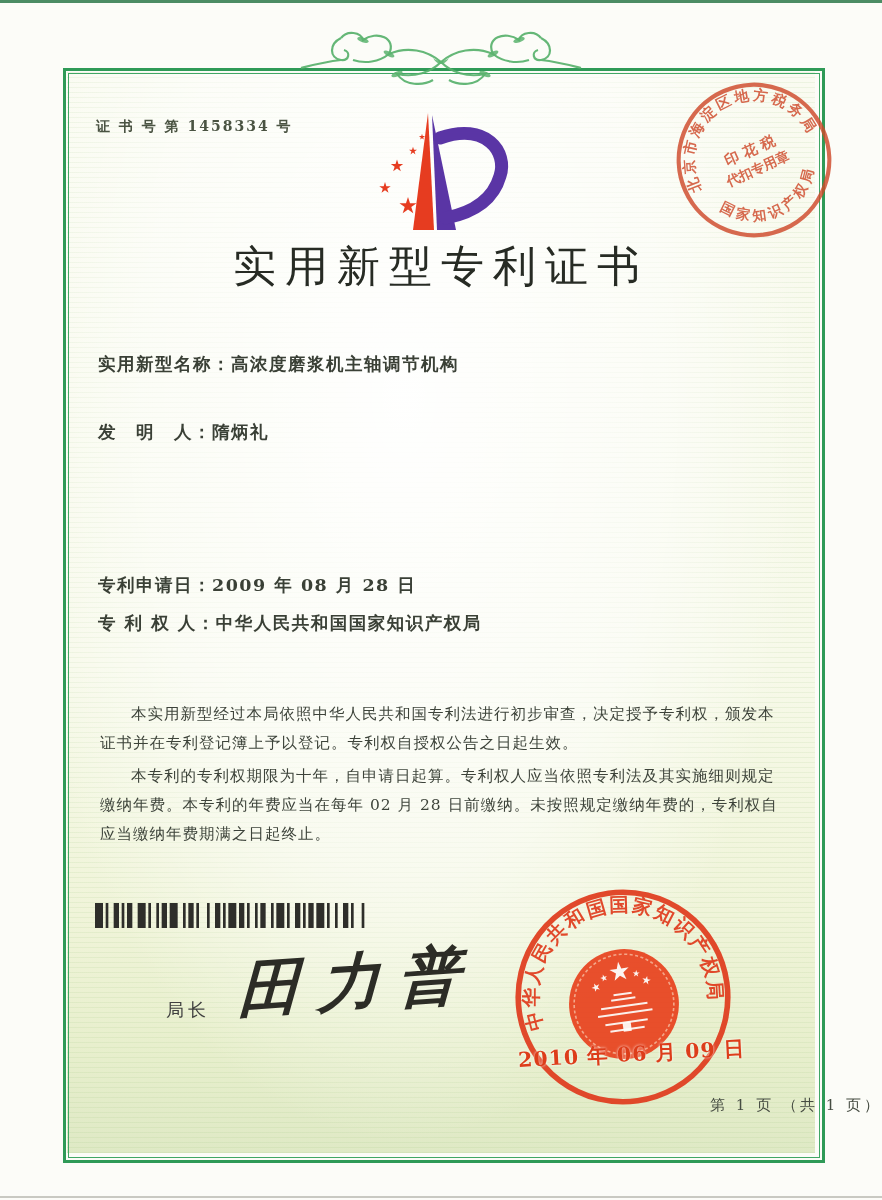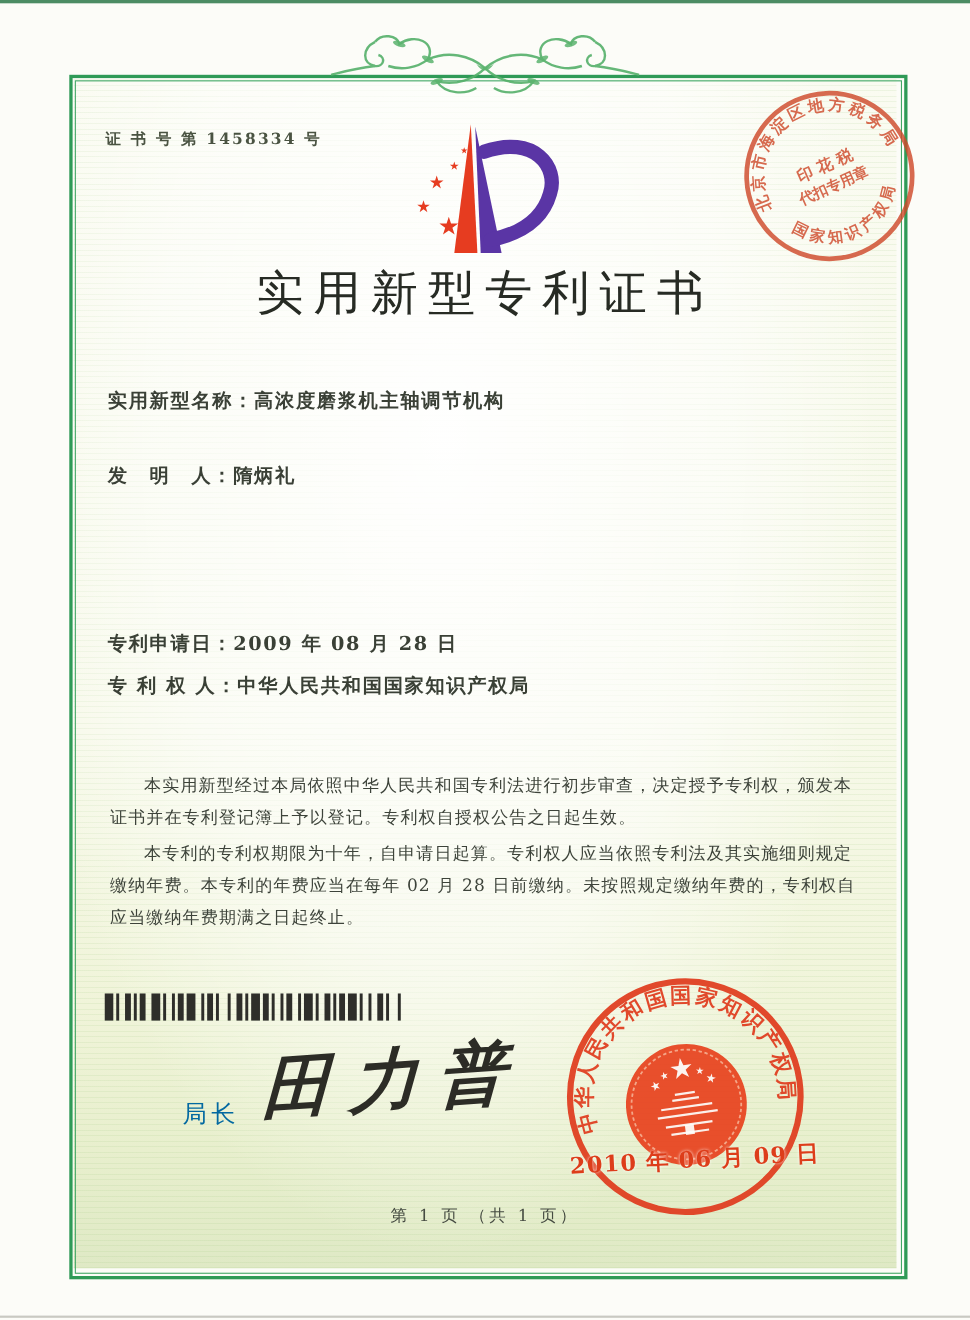--- a/index.html
+++ b/index.html
@@ -18,27 +18,27 @@
   .cert-no{position:absolute;left:96px;top:118px;font-size:14px;font-weight:600;letter-spacing:2px;color:#4a5342;}
   .logo{position:absolute;left:366px;top:110px;}
   .tax-stamp{position:absolute;left:668px;top:74px;opacity:.82;}
   .doc-title{position:absolute;left:0;top:238px;width:100%;text-align:center;font-size:43px;font-weight:400;
     letter-spacing:9px;color:#272b24;}
   .field{position:absolute;left:98px;font-size:17.5px;font-weight:600;letter-spacing:1.5px;color:#3a4036;white-space:nowrap;text-align:right;}
   .paras{position:absolute;left:96px;top:696px;width:696px;font-size:15.5px;line-height:29px;letter-spacing:1px;
     color:#3d433a;font-weight:500;}
   .paras p{margin:4px;text-indent:2em;}
   .barcode{position:absolute;left:95px;top:903px;}
-  .sig-title{position:absolute;left:166px;top:998px;font-size:22px;letter-spacing:4px;color:#0369a1;font-family:Liberation Mono, monospace;}
+  .sig-title{position:absolute;left:166px;top:998px;font-size:18px;letter-spacing:4px;color:#404040;font-family:Liberation Mono, monospace;}
   .sig-name{position:absolute;left:238px;top:940px;font-size:62px;font-weight:700;font-style:italic;color:#2c2c26;
     letter-spacing:18px;transform:rotate(-4deg) skewX(-6deg);white-space:nowrap;}
   .office-seal{position:absolute;left:506px;top:880px;opacity:.93;}
   .seal-date{position:absolute;left:518px;top:1040px;font-size:20.5px;font-weight:700;letter-spacing:1px;
     color:#dd3d1a;transform:rotate(-3deg);text-shadow:0 0 3px rgba(255,255,255,.9);white-space:nowrap;}
-  .footer{position:absolute;left:0;top:1096px;width:100%;text-align:center;font-size:15px;letter-spacing:3px;color:#464c42;}
+  .footer{position:absolute;left:0;top:1096px;width:100%;text-align:right;font-size:15px;letter-spacing:3px;color:#464c42;}
   .ornament{position:absolute;left:300px;top:28px;z-index:2;}
   svg text{font-family:"DejaVu Serif","Liberation Serif",serif;}
 </style>
 </head>
 <body>
 
 <div class="page">
   <div class="top-edge"></div>
   <div class="bottom-edge"></div>
 

